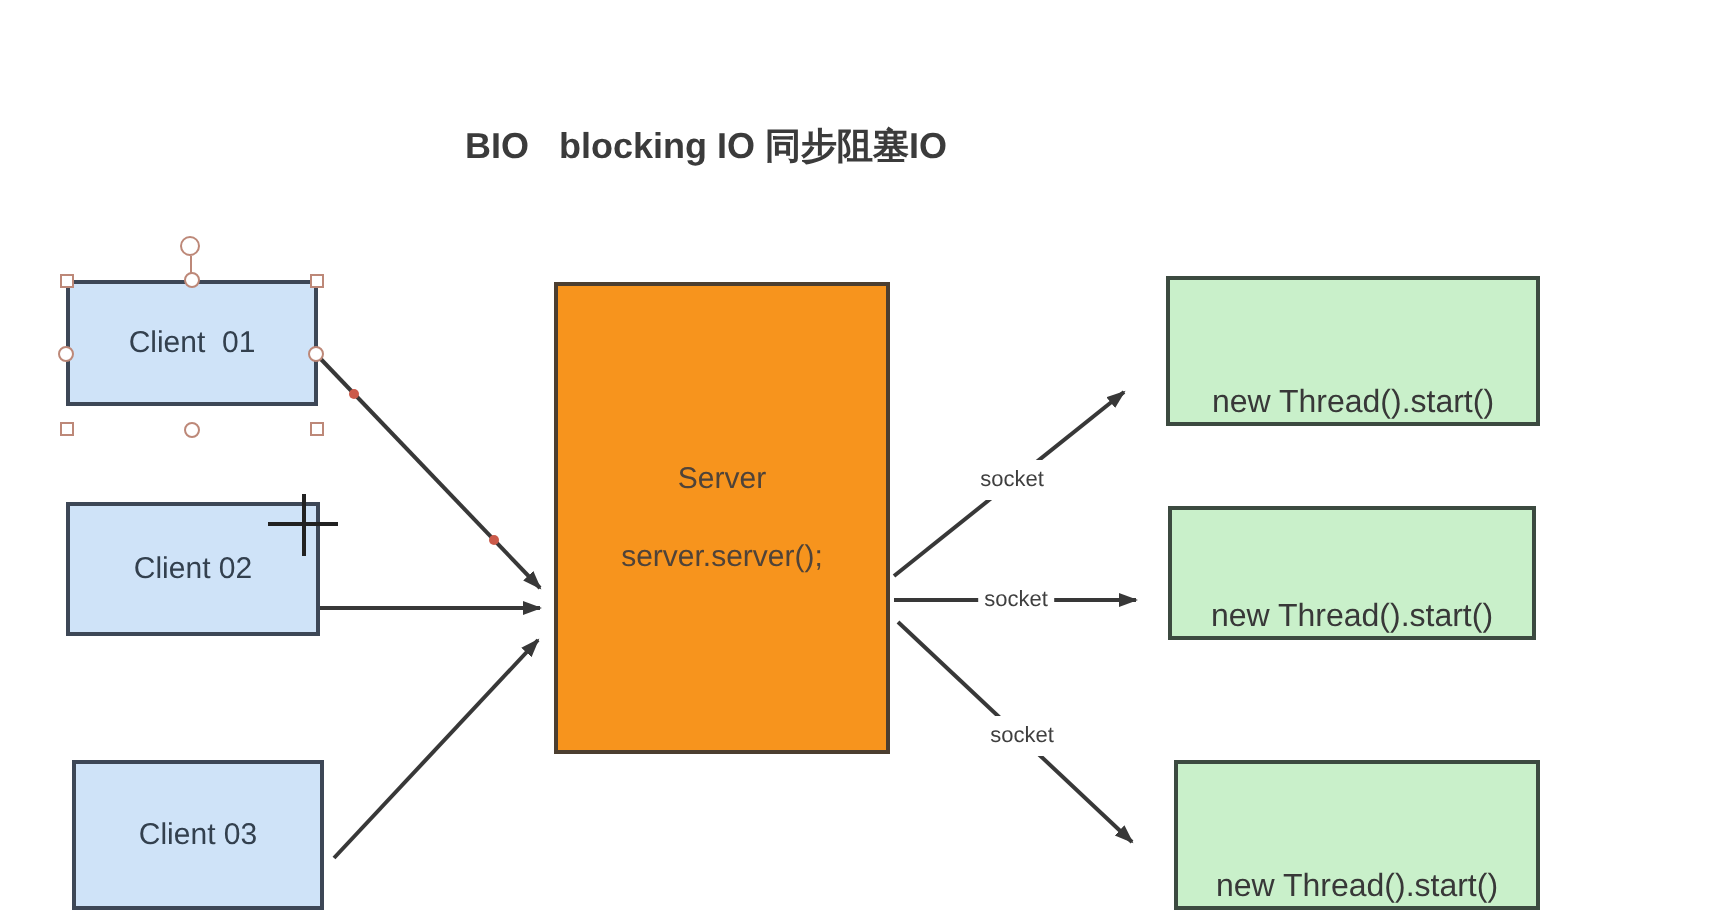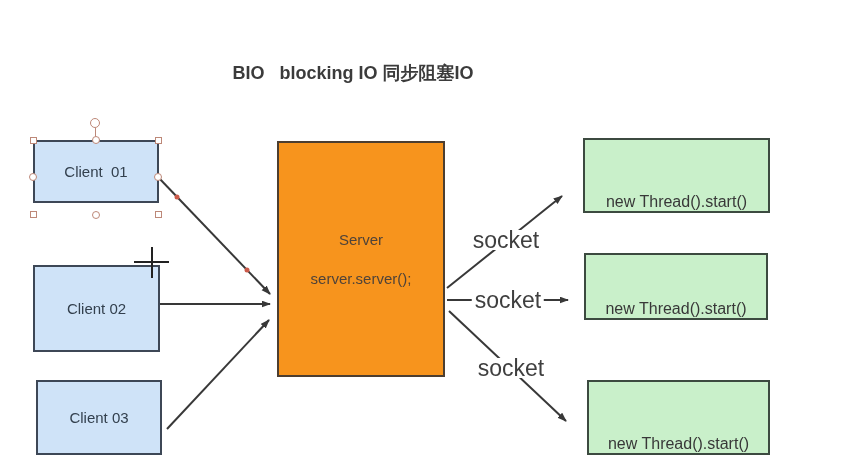--- a/index.html
+++ b/index.html
@@ -16,42 +16,42 @@
     position:absolute;left:153px;top:13px;width:400px;text-align:center;
     font-size:18px;font-weight:700;color:var(--title-text);white-space:pre;
   }
   .shape{position:absolute;display:flex;align-items:center;justify-content:center;}
   .shape-label{white-space:pre;}
   .client{
     background:var(--client-fill);border:2px solid var(--client-border);
     color:var(--client-text);font-size:15px;
   }
   .client1{left:33px;top:92px;width:126px;height:63px;}
-  .client2{left:33px;top:217px;width:127px;height:87px;}
+  .client2{left:33px;top:203px;width:127px;height:67px;}
   .client3{left:36px;top:332px;width:126px;height:75px;}
   .server{
     left:277px;top:93px;width:168px;height:236px;
     background:var(--server-fill);border:2px solid var(--server-border);
     color:var(--server-text);font-size:15px;
     flex-direction:column;gap:22px;
   }
   .thread{
     background:var(--thread-fill);border:2px solid var(--thread-border);
     color:var(--thread-text);font-size:16px;align-items:flex-end;
   }
   .thread1{left:583px;top:90px;width:187px;height:75px;}
   .thread2{left:584px;top:205px;width:184px;height:67px;}
   .thread3{left:587px;top:332px;width:183px;height:75px;}
   svg.wires{position:absolute;left:0;top:0;width:868px;height:458px;}
   .wire{stroke:var(--arrow);stroke-width:2;fill:none;}
   .arrowhead{fill:var(--arrow);}
   .waypoint{fill:var(--waypoint-dot);stroke:none;}
   .socket-label{
     position:absolute;transform:translateX(-50%);
-    background:#ffffff;padding:0 3px;font-size:23px;color:var(--socket-text);
+    background:#ffffff;padding:0 3px;font-size:11px;color:var(--socket-text);
     line-height:20px;
   }
   
   .hsq,.hci{position:absolute;background:#ffffff;border:1px solid var(--selection-handle);z-index:6;}
   .hsq{width:7px;height:7px;}
   .hci{width:8px;height:8px;border-radius:50%;}
   .rot-ci{position:absolute;width:10px;height:10px;border-radius:50%;
     background:#ffffff;border:1px solid var(--selection-handle);z-index:6;}
   .rot-stem{position:absolute;width:1px;height:12px;background:var(--selection-handle);z-index:5;}
   

